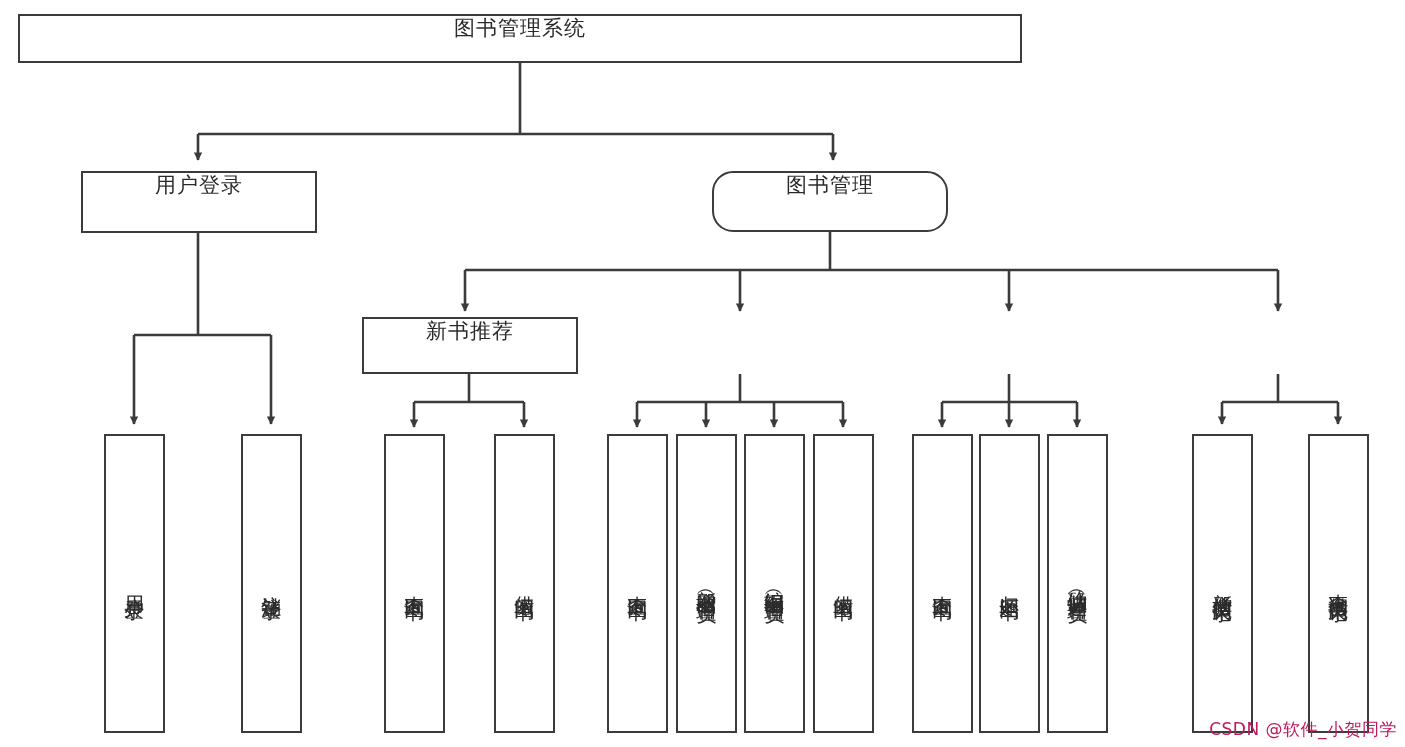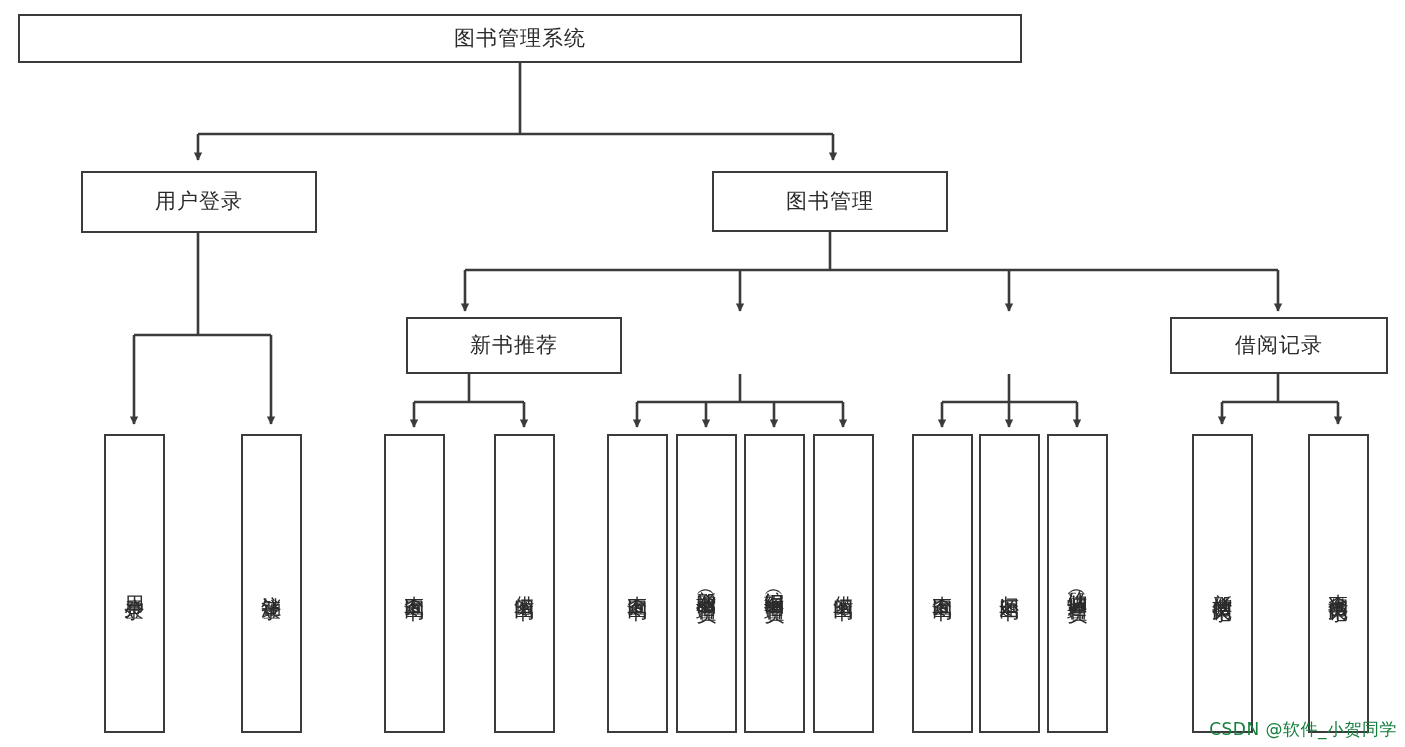--- a/index.html
+++ b/index.html
@@ -25,21 +25,20 @@
     width: 1405px;
     height: 747px;
     pointer-events: none;
   }
   .node {
     position: absolute;
     box-sizing: border-box;
     border: 2.5px solid #3b3b3b;
     background: #ffffff;
     display: flex;
-    align-items: center;
     justify-content: center;
     color: #2b2b2b;
     line-height: 1.22;
   }
   .node.h {
     font-size: 21px;
     letter-spacing: 1px;
   }
   .node.v {
     writing-mode: vertical-rl;
@@ -57,21 +56,21 @@
     display: block;
   }
   .node-title {
     font-size: 22px;
   }
   .watermark {
     position: absolute;
     right: 8px;
     bottom: 6px;
     font-size: 17px;
-    color: #15803d;
+    color: #be185d;
     letter-spacing: 0.5px;
     white-space: nowrap;
     font-family: "DejaVu Sans", "Liberation Sans", sans-serif;
   }
 </style>
 </head>
 <body>
 
 <div id="canvas">
 
@@ -126,33 +125,30 @@
   </svg>
 
   <div class="node h node-title" style="left:18px; top:14px; width:1004px; height:49px;">
     <span>图书管理系统</span>
   </div>
 
   <div class="node h" style="left:81px; top:171px; width:236px; height:62px;">
     <span>用户登录</span>
   </div>
 
-  <div class="node h" style="left:712px; top:171px; width:236px; height:61px;">
+  <div class="node h" style="left:712px; top:171px; width:236px; height:61px;border-radius:21px;">
     <span>图书管理</span>
   </div>
 
-  <div class="node h" style="left:362px; top:317px; width:216px; height:57px;margin-left:44px;">
+  <div class="node h" style="left:362px; top:317px; width:216px; height:57px;">
     <span>新书推荐</span>
   </div>
 
 
 
-  <div class="node h" style="left:1170px; top:317px; width:218px; height:57px;">
-    <span>借阅记录</span>
-  </div>
 
   <div class="node v" style="left:104px; top:434px; width:61px; height:299px;">
     <span>用户登录</span>
   </div>
 
   <div class="node v" style="left:241px; top:434px; width:61px; height:299px;">
     <span>注销登录</span>
   </div>
 
   <div class="node v" style="left:384px; top:434px; width:61px; height:299px;">

